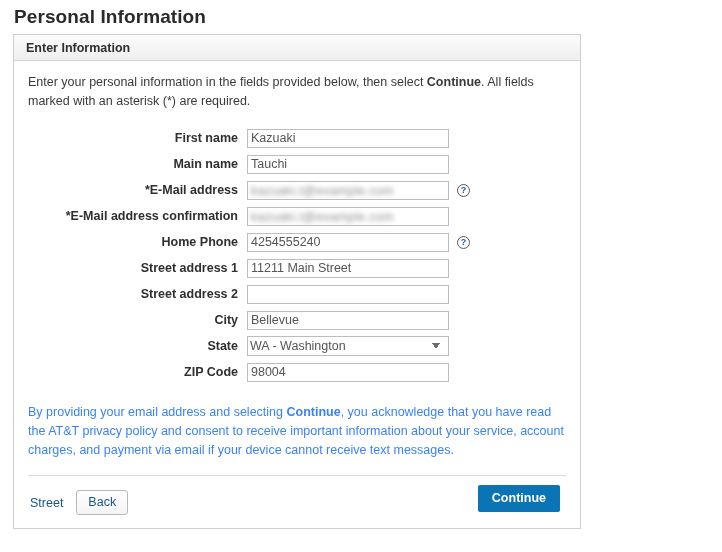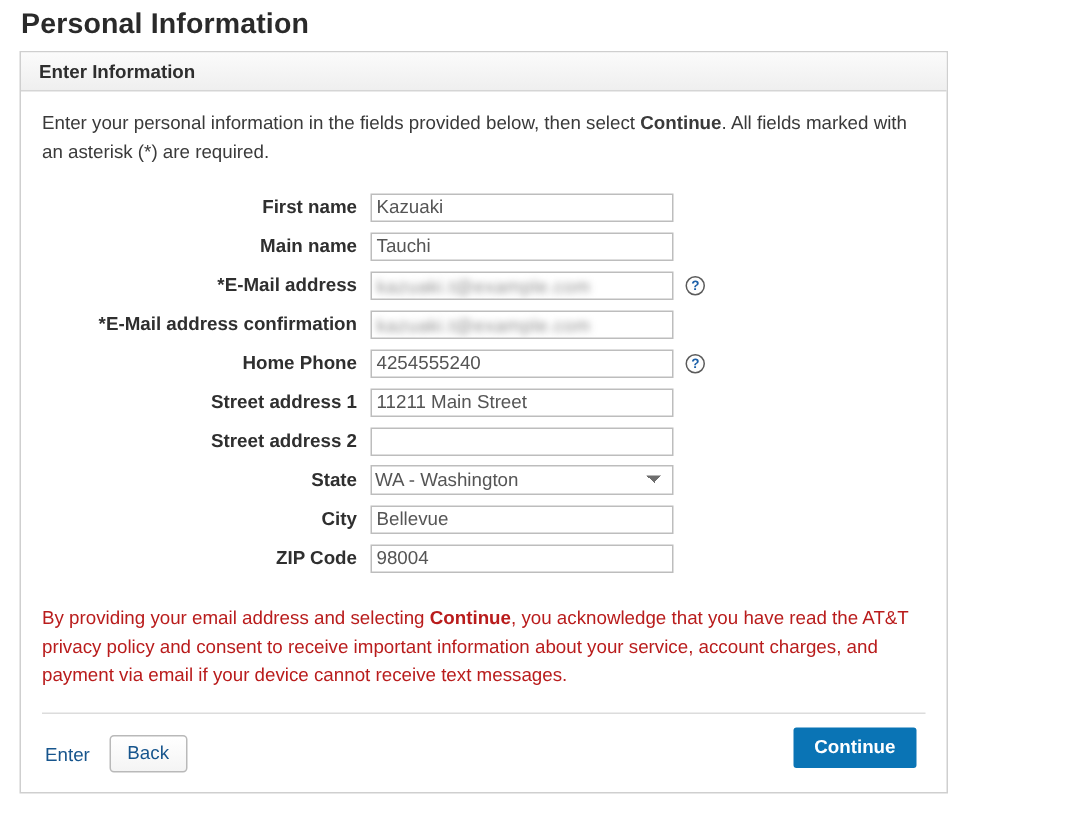--- a/index.html
+++ b/index.html
@@ -22,21 +22,21 @@
     color: #2a2a2a;
     margin: 0;
     padding: 6px 0 0 14px;
     letter-spacing: 0.1px;
   }
 
   .panel {
     position: absolute;
     left: 13px;
     top: 34px;
-    width: 619px;
+    width: 568px;
     height: 495px;
     border: 1px solid #cfcfcf;
     background: #ffffff;
   }
 
   .panel-header {
     height: 26px;
     background: linear-gradient(to bottom, #fbfbfb 0%, #efefef 100%);
     border-bottom: 1px solid #d5d5d5;
     display: flex;
@@ -142,21 +142,21 @@
     font-weight: bold;
     color: #1b5fa8;
     line-height: 1;
     cursor: pointer;
     background: #fdfdfd;
   }
 
   .disclaimer {
     font-size: 12.5px;
     line-height: 19px;
-    color: #b91c1c;
+    color: #3b82f6;
     margin: 18px 0 0 0;
     max-width: 674px;
   }
   .disclaimer b { font-weight: bold; }
 
   .divider {
     border: none;
     border-top: 1px solid #dcdcdc;
     margin: 15px 0 0 0;
   }
@@ -248,39 +248,39 @@
         </div>
         <div class="form-row">
           <div class="field-label">Street address 1</div>
           <input type="text" class="field-input" value="11211 Main Street" style="">
         </div>
         <div class="form-row">
           <div class="field-label">Street address 2</div>
           <input type="text" class="field-input" value="" style="">
         </div>
         <div class="form-row">
+          <div class="field-label">City</div>
+          <input type="text" class="field-input" value="Bellevue" style="">
+        </div>
+        <div class="form-row">
           <div class="field-label">State</div>
           <select class="field-input"><option>WA - Washington</option></select>
-        </div>
-        <div class="form-row">
-          <div class="field-label">City</div>
-          <input type="text" class="field-input" value="Bellevue" style="">
         </div>
         <div class="form-row">
           <div class="field-label">ZIP Code</div>
           <input type="text" class="field-input" value="98004" style="">
         </div>
       </div>
 
     <p class="disclaimer">
       <span>By providing your email address and selecting </span><b>Continue</b><span>, you acknowledge that you have read the AT&amp;T privacy policy and consent to receive important information about your service, account charges, and payment via email if your device cannot receive text messages.</span>
     </p>
 
     <hr class="divider">
 
     <div class="footer">
-      <a class="cancel-link">Enter</a>
+      <a class="cancel-link">Street</a>
       <button class="back-button">Back</button>
       <button class="continue-button">Continue</button>
     </div>
 
   </div>
 </div>
 
 </body></html>

